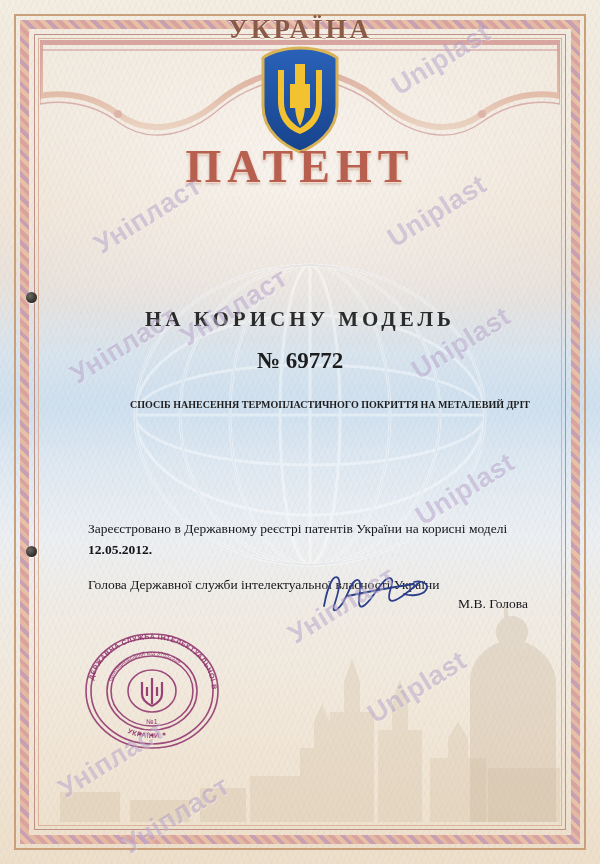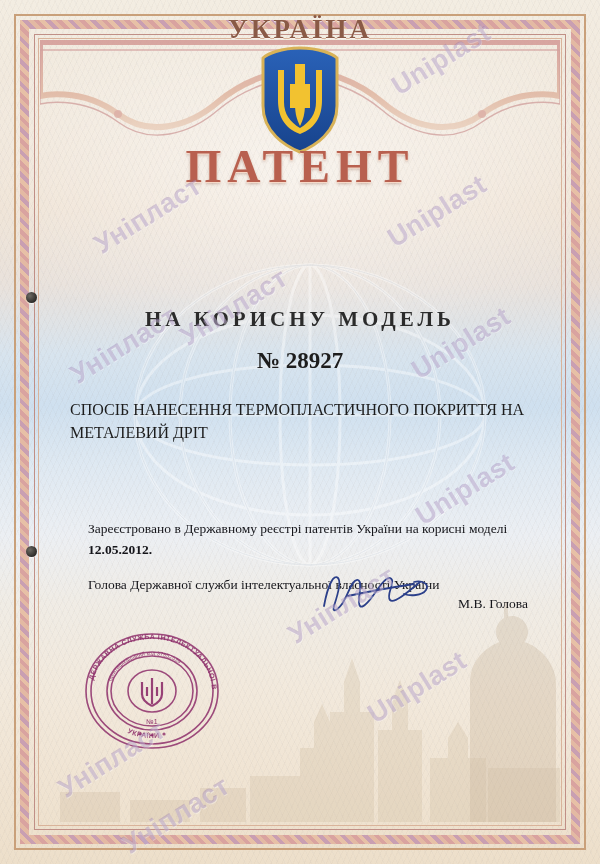--- a/index.html
+++ b/index.html
@@ -178,23 +178,23 @@
     font-size: 23px;
     font-weight: bold;
     color: #1d1d1d;
   }
 
   .invention-title {
     position: absolute;
     left: 70px;
     right: 70px;
     top: 398px;
-    text-align: left;
-    font-size: 16px;
-    font-weight: normal;
+    text-align: right;
+    font-size: 10px;
+    font-weight: bold;
     line-height: 1.45;
     color: #1d1d1d;
   }
 
   .para {
     position: absolute;
     left: 88px;
     right: 72px;
     font-size: 13.5px;
     line-height: 1.55;
@@ -336,21 +336,21 @@
       <path d="M65 26 L59 26 L59 58 C59 70 53 78 43 84 L43 90 C59 84 65 72 65 56 Z"></path>
       <path d="M33 40 L39 40 L39 64 L33 64 Z"></path>
       <path d="M53 40 L47 40 L47 64 L53 64 Z"></path>
     </g>
   </svg>
 
   <div class="patent-word">ПАТЕНТ</div>
 
   <div class="subtitle">НА КОРИСНУ МОДЕЛЬ</div>
 
-  <div class="number">№ 28927</div>
+  <div class="number">№ 69772</div>
 
   <div class="invention-title">СПОСІБ НАНЕСЕННЯ ТЕРМОПЛАСТИЧНОГО ПОКРИТТЯ НА МЕТАЛЕВИЙ ДРІТ</div>
 
 
   <div class="para para-2"><span>Зареєстровано в Державному реєстрі патентів України на корисні моделі </span><b>12.05.2012.</b></div>
 
   <div class="para para-3">Голова Державної служби інтелектуальної власності України</div>
 
   <div class="signer-name">М.В. Голова</div>
 

